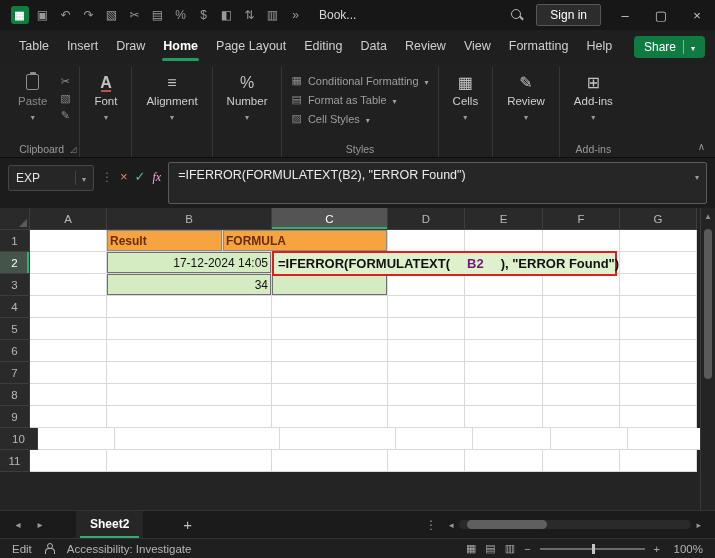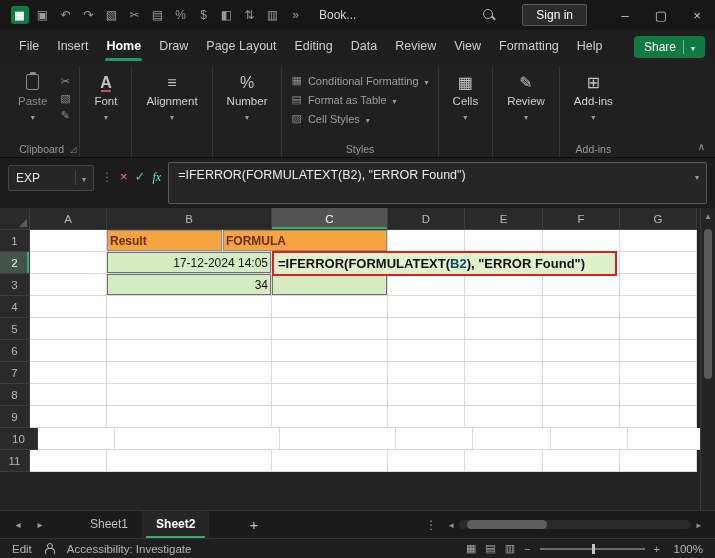--- a/index.html
+++ b/index.html
@@ -9,21 +9,21 @@
 
   
   .titlebar { height:30px; background:#171717; display:flex; align-items:center; padding-left:8px; font-size:12px; flex:0 0 auto; }
   .tb-icon { width:23px; height:22px; display:flex; align-items:center; justify-content:center; color:#9a9a9a; font-size:12px; }
   .app-badge { width:18px; height:18px; background:#107C41; border-radius:3px; display:flex; align-items:center; justify-content:center; color:#fff; font-size:11px; font-weight:bold; }
   .tb-title { margin-left:12px; color:#d6d6d6; }
   .tb-right { margin-left:auto; display:flex; align-items:center; }
   .search-glass { position:relative; width:14px; height:14px; margin-right:6px; }
   .search-glass::before { content:""; position:absolute; left:1px; top:1px; width:8px; height:8px; border:1.5px solid #b5b5b5; border-radius:50%; }
   .search-glass::after { content:""; position:absolute; left:9px; top:9px; width:5px; height:1.5px; background:#b5b5b5; transform:rotate(45deg); }
-  .signin { background:#2c2c2c; border:1px solid #565656; color:#fff; padding:3px 13px; border-radius:2px; font-size:12px; margin:0 20px; }
+  .signin { background:#2c2c2c; border:1px solid #565656; color:#fff; padding:3px 13px; border-radius:2px; font-size:12px; margin:0 6px; }
   .winctl { width:36px; height:30px; display:flex; align-items:center; justify-content:center; color:#c8c8c8; font-size:13px; }
 
   
   .menubar { height:34px; background:#1f1f1f; display:flex; align-items:center; padding:0 10px; font-size:12.5px; flex:0 0 auto; }
   .menu-items { display:flex; align-items:stretch; height:100%; }
   .menu-item { padding:9px 9px 0 9px; color:#cfcfcf; position:relative; }
   .menu-item.active { color:#ffffff; font-weight:bold; }
   .menu-item.active::after { content:""; position:absolute; left:8px; right:8px; bottom:3px; height:3px; background:#1e9e62; border-radius:2px; }
   .share-btn { margin-left:auto; background:#0f7b41; color:#fff; border-radius:4px; padding:4px 10px; display:flex; align-items:center; gap:7px; font-size:12px; }
   .share-btn .divider { width:1px; height:14px; background:rgba(255,255,255,.45); }
@@ -51,39 +51,39 @@
   .style-row .sic { font-size:11px; color:#8a8a8a; }
   .ribbon-collapse { position:absolute; right:10px; bottom:3px; color:#9a9a9a; }
 
   
   .fbar { height:50px; background:#1c1c1c; display:flex; align-items:center; padding:4px 8px; gap:7px; flex:0 0 auto; }
   .namebox { width:86px; height:26px; background:#262626; border:1px solid #454545; display:flex; align-items:center; color:#e6e6e6; font-size:12px; padding:0 7px; border-radius:2px; align-self:flex-start; margin-top:3px; }
   .nb-chev { margin-left:auto; color:#9a9a9a; border-left:1px solid #454545; padding-left:6px; }
   .f-dots { color:#777; font-size:12px; align-self:flex-start; margin-top:8px; }
   .f-x { color:#e0826f; font-size:13px; align-self:flex-start; margin-top:7px; }
   .f-check { color:#58c08a; font-size:13px; align-self:flex-start; margin-top:7px; }
-  .f-fx { color:#5eead4; font-style:italic; font-size:12px; font-family:"Liberation Serif", serif; align-self:flex-start; margin-top:8px; }
+  .f-fx { color:#f9a8d4; font-style:italic; font-size:12px; font-family:"Liberation Serif", serif; align-self:flex-start; margin-top:8px; }
   .finput { flex:1; height:42px; background:#262626; border:1px solid #5a5a5a; border-radius:2px; color:#ececec; font-size:12.5px; padding:5px 20px 0 9px; position:relative; }
   .f-chev { position:absolute; right:7px; top:6px; color:#9a9a9a; }
 
   
   .gridwrap { position:relative; flex:1; background:#242424; overflow:hidden; }
   .grid { position:absolute; left:0; top:0; }
   .grow { display:flex; }
   .hcell { background:#2a2a2a; color:#b8b8b8; font-size:11.5px; display:flex; align-items:center; justify-content:center; border-right:1px solid #3d3d3d; border-bottom:1px solid #3d3d3d; height:22px; flex:0 0 auto; }
   .hcell.selc { background:#545454; color:#fff; box-shadow:inset 0 -2px 0 #2fae6e; }
   .hcell.selr { background:#45544a; color:#fff; box-shadow:inset -2px 0 0 #2fae6e; }
   .corner { position:relative; }
   .corner::after { content:""; position:absolute; right:2px; bottom:2px; border-left:8px solid transparent; border-bottom:8px solid #5a5a5a; }
   .cell { background:#fff; border-right:1px solid #d9d9d9; border-bottom:1px solid #d9d9d9; height:22px; font-size:12px; color:#111; display:flex; align-items:center; padding:0 3px; overflow:hidden; white-space:nowrap; flex:0 0 auto; }
   .cell.orange { background:#f6a43f; color:#6b2d00; font-weight:bold; box-shadow:inset 0 0 0 1px #8a8a8a; }
   .cell.green { background:#d5ebc2; box-shadow:inset 0 0 0 1px #6f6f6f; }
   .cell.alignr { justify-content:flex-end; }
-  .editbox { position:absolute; left:272px; top:43px; width:345px; height:25px; background:#dff0cd; border:2px solid #e11c1c; display:flex; align-items:center; padding:0 4px; font-size:13px; font-weight:600; color:#111; z-index:5; white-space:nowrap; }
-  .editbox .ref { color:#0c4a6e; }
+  .editbox { position:absolute; left:272px; top:43px; width:345px; height:25px; background:#dff0cd; border:2px solid #e11c1c; display:flex; align-items:center; padding:0 4px; font-size:13px; font-weight:600; color:#111; z-index:5; white-space:nowrap;gap:17px; }
+  .editbox .ref { color:#701a75; }
   .vscroll { position:absolute; right:0; top:0; bottom:0; width:15px; background:#242424; border-left:1px solid #3a3a3a; display:flex; flex-direction:column; align-items:center; }
   .vs-arrow { color:#8a8a8a; font-size:8px; padding-top:4px; }
   .vs-thumb { width:8px; height:150px; background:#5a5a5a; border-radius:4px; margin-top:8px; }
 
   
   .sheetbar { height:28px; background:#1b1b1b; display:flex; align-items:center; padding:0 8px; gap:2px; border-top:1px solid #333; flex:0 0 auto; }
   .sb-nav { color:#9a9a9a; font-size:10px; width:20px; text-align:center; }
   .sheet-tabs { display:flex; align-items:stretch; height:100%; margin-left:24px; }
   .sheet-tab { padding:6px 14px 0 14px; font-size:12px; color:#c0c0c0; position:relative; }
   .sheet-tab.active { color:#ffffff; font-weight:bold; background:#262626; }
@@ -134,24 +134,24 @@
       <span class="search-glass"></span>
       <span class="signin">Sign in</span>
       <span class="winctl">–</span>
       <span class="winctl">▢</span>
       <span class="winctl">×</span>
     </span>
   </div>
 
   <div class="menubar">
     <span class="menu-items" id="menu-items">
-        <div class="menu-item">File</div>
+        <div class="menu-item">Table</div>
         <div class="menu-item">Insert</div>
+        <div class="menu-item">Draw</div>
         <div class="menu-item active">Home</div>
-        <div class="menu-item">Draw</div>
         <div class="menu-item">Page Layout</div>
         <div class="menu-item">Editing</div>
         <div class="menu-item">Data</div>
         <div class="menu-item">Review</div>
         <div class="menu-item">View</div>
         <div class="menu-item">Formatting</div>
         <div class="menu-item">Help</div>
       </span>
     <span class="share-btn">
       <span>Share</span>
@@ -395,21 +395,20 @@
     <div class="vscroll">
       <span class="vs-arrow">▲</span>
       <span class="vs-thumb"></span>
     </div>
   </div>
 
   <div class="sheetbar">
     <span class="sb-nav">◂</span>
     <span class="sb-nav">▸</span>
     <span class="sheet-tabs" id="sheet-tabs">
-        <div class="sheet-tab">Sheet1</div>
         <div class="sheet-tab active">Sheet2</div>
       </span>
     <span class="sb-add">+</span>
     <span class="sb-dots">⋮</span>
     <span class="hscroll">
       <span class="hs-arrow">◂</span>
       <span class="hs-track">
           <span class="hs-thumb"></span>
         </span>
       <span class="hs-arrow">▸</span>

